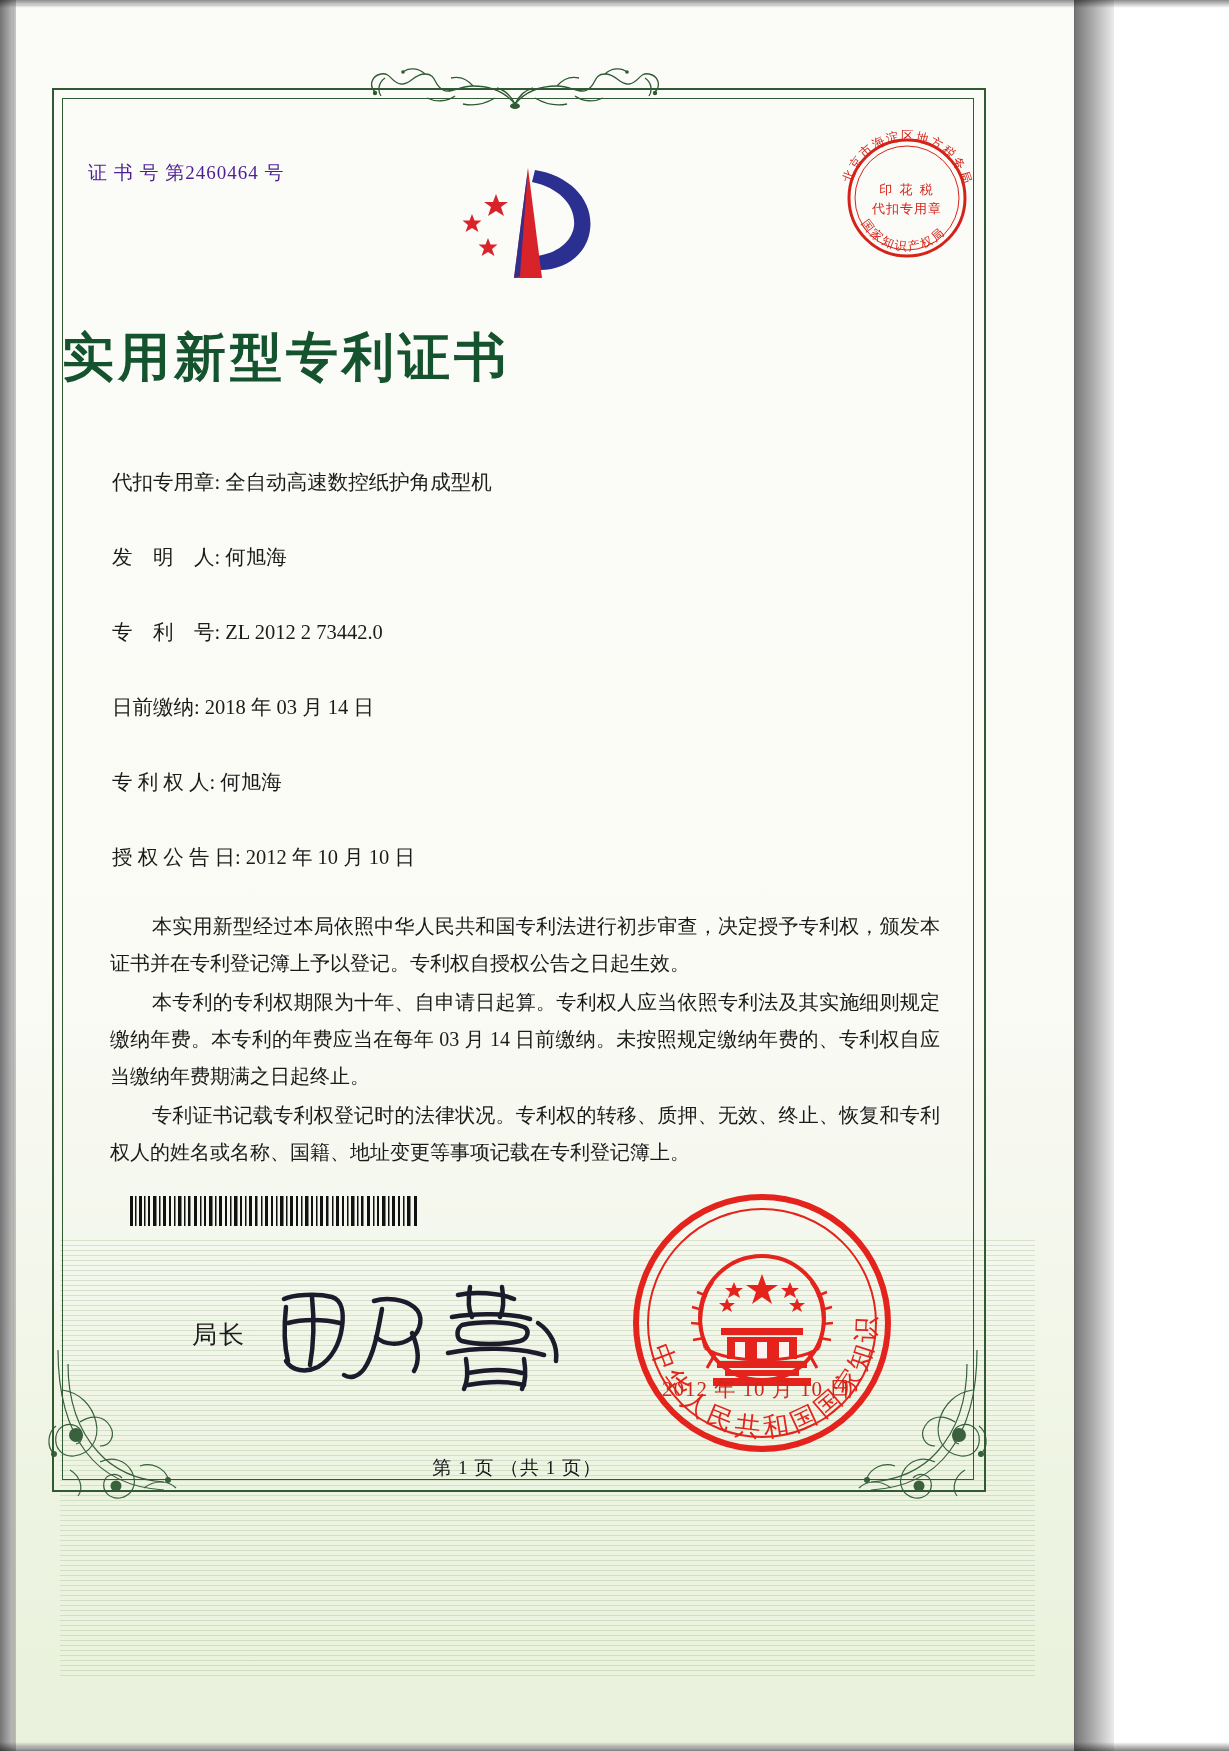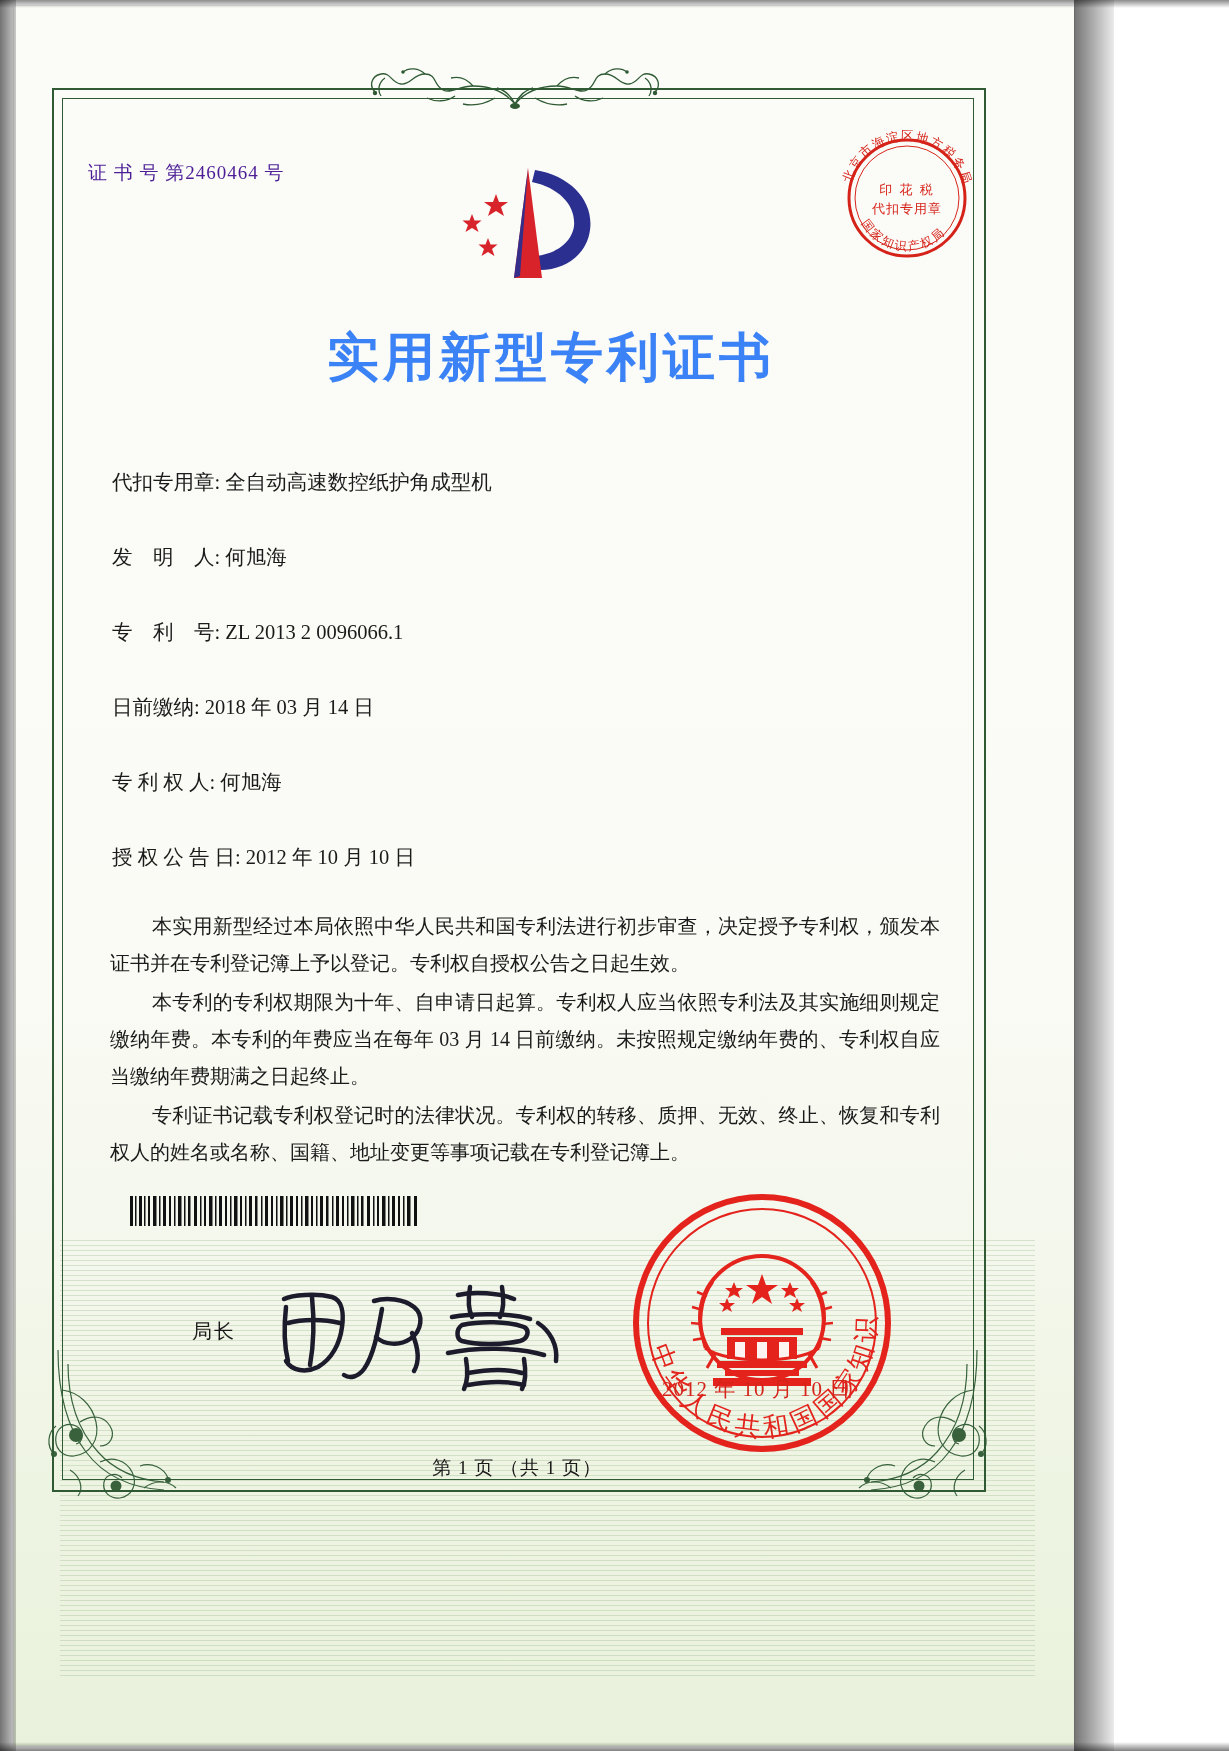--- a/index.html
+++ b/index.html
@@ -131,27 +131,26 @@
     left: 765px;
     top: 20px;
     width: 160px;
     height: 160px;
   }
   .title {
     position: absolute;
     left: 0;
     top: 225px;
     width: 910px;
-    text-align: center;
+    text-align: left;
     font-size: 52px;
     font-weight: bold;
     letter-spacing: 4px;
-    color: #3b82f6;
+    color: #14532d;
     font-family: "DejaVu Serif", "Liberation Serif", serif;
-    padding-left: 34px;
   }
   .fields {
     position: absolute;
     left: 50px;
     top: 370px;
     width: 830px;
   }
   .field {
     font-size: 20.5px;
     color: #1a1a1a;
@@ -190,21 +189,21 @@
     position: absolute;
     left: 130px;
     top: 1185px;
     width: 500px;
     height: 110px;
   }
   .sig-label {
     position: absolute;
     left: 0;
     top: 35px;
-    font-size: 20px;
+    font-size: 25px;
     color: #1a1a1a;
     letter-spacing: 2px;
   }
   .sig-hand {
     position: absolute;
     left: 70px;
     top: -10px;
     width: 330px;
     height: 120px;
   }
@@ -359,21 +358,21 @@
       <div class="field">
         <span class="lbl">代扣专用章:</span>
         <span class="val">全自动高速数控纸护角成型机</span>
       </div>
       <div class="field">
         <span class="lbl">发　明　人:</span>
         <span class="val">何旭海</span>
       </div>
       <div class="field">
         <span class="lbl">专　利　号:</span>
-        <span class="val">ZL 2013 2 0096066.1</span>
+        <span class="val">ZL 2012 2 73442.0</span>
       </div>
       <div class="field">
         <span class="lbl">日前缴纳:</span>
         <span class="val">2018 年 03 月 14 日</span>
       </div>
       <div class="field">
         <span class="lbl">专 利 权 人:</span>
         <span class="val">何旭海</span>
       </div>
       <div class="field">

